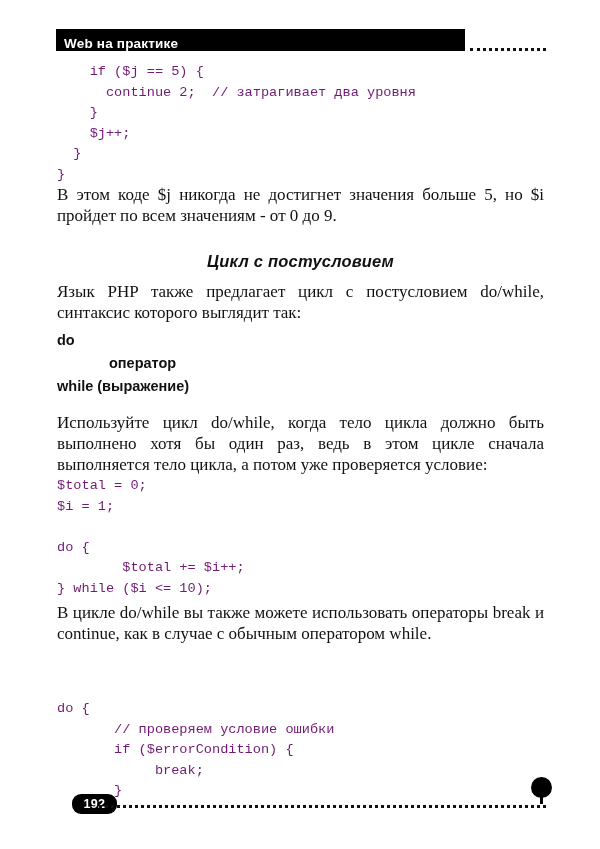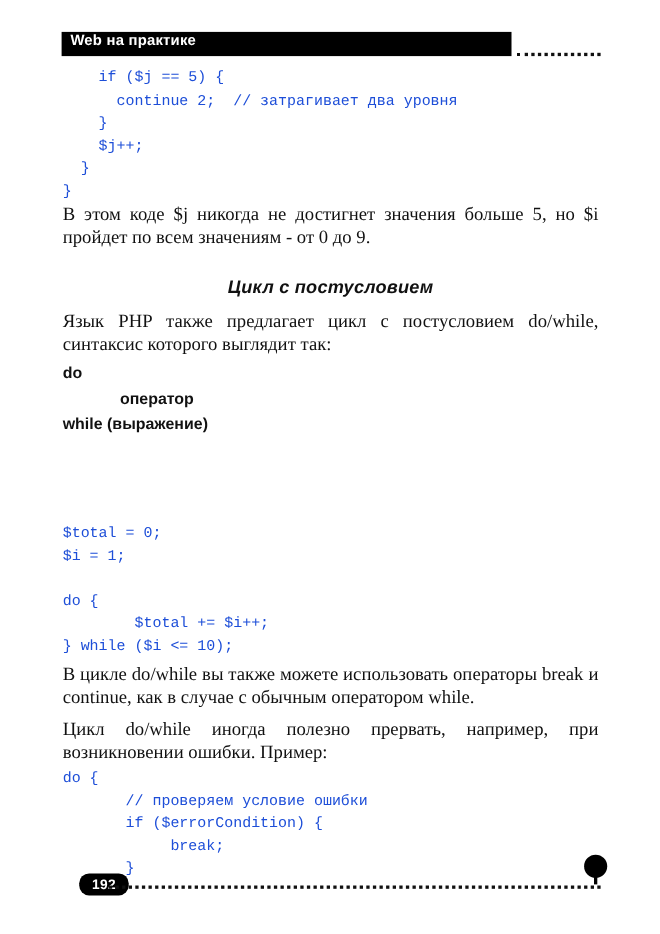--- a/index.html
+++ b/index.html
@@ -23,21 +23,21 @@
 
   
   .header-bar {
     position: absolute;
     left: 56px;
     top: 29px;
     width: 409px;
     height: 22px;
     background: #000000;
     display: flex;
-    align-items: flex-start;
+    align-items: flex-end;
   }
   .header-title {
     color: #ffffff;
     font-family: "Liberation Sans", sans-serif;
     font-weight: bold;
     font-size: 13.5px;
     letter-spacing: 0.2px;
     padding-left: 8px;
     white-space: nowrap;
   }
@@ -67,21 +67,21 @@
 
   code, .code {
     font-family: "Liberation Mono", monospace;
   }
 
   pre.code {
     margin: 0;
     font-size: 13.6px;
     line-height: 20.5px;
     white-space: pre;
-    color: #1d4ed8;
+    color: #701a75;
   }
 
   h2.section {
     margin: 0;
     font-family: "Liberation Sans", sans-serif;
     font-weight: bold;
     font-style: italic;
     font-size: 16.5px;
     text-align: center;
     letter-spacing: 0.2px;
@@ -177,37 +177,37 @@
   </div>
 
   <div class="col" style="top:329px;">
     <div class="syntax">
       <span>do</span>
       <span class="indent">оператор</span>
       <span>while (выражение)</span>
     </div>
   </div>
 
+  <div class="col" style="top:412px;">
+    <p class="body">Используйте цикл do/while, когда тело цикла должно быть выполнено хотя бы один раз, ведь в этом цикле сначала выполняется тело цикла, а потом уже проверяется условие:</p>
+  </div>
 
   <div class="col" style="top:476px;">
     <pre class="code">$total = 0;
 $i = 1;
 
 do {
         $total += $i++;
 } while ($i &lt;= 10);</pre>
   </div>
 
   <div class="col" style="top:602px;">
     <p class="body">В цикле do/while вы также можете использовать операторы break и continue, как в случае с обычным оператором while.</p>
   </div>
 
-  <div class="col" style="top:652px;">
-    <p class="body">Цикл do/while иногда полезно прервать, например, при возникновении ошибки. Пример:</p>
-  </div>
 
   <div class="col" style="top:699px;">
     <pre class="code">do {
        // проверяем условие ошибки
        if ($errorCondition) {
             break;
        }</pre>
   </div>
 
   <div class="page-pill">

